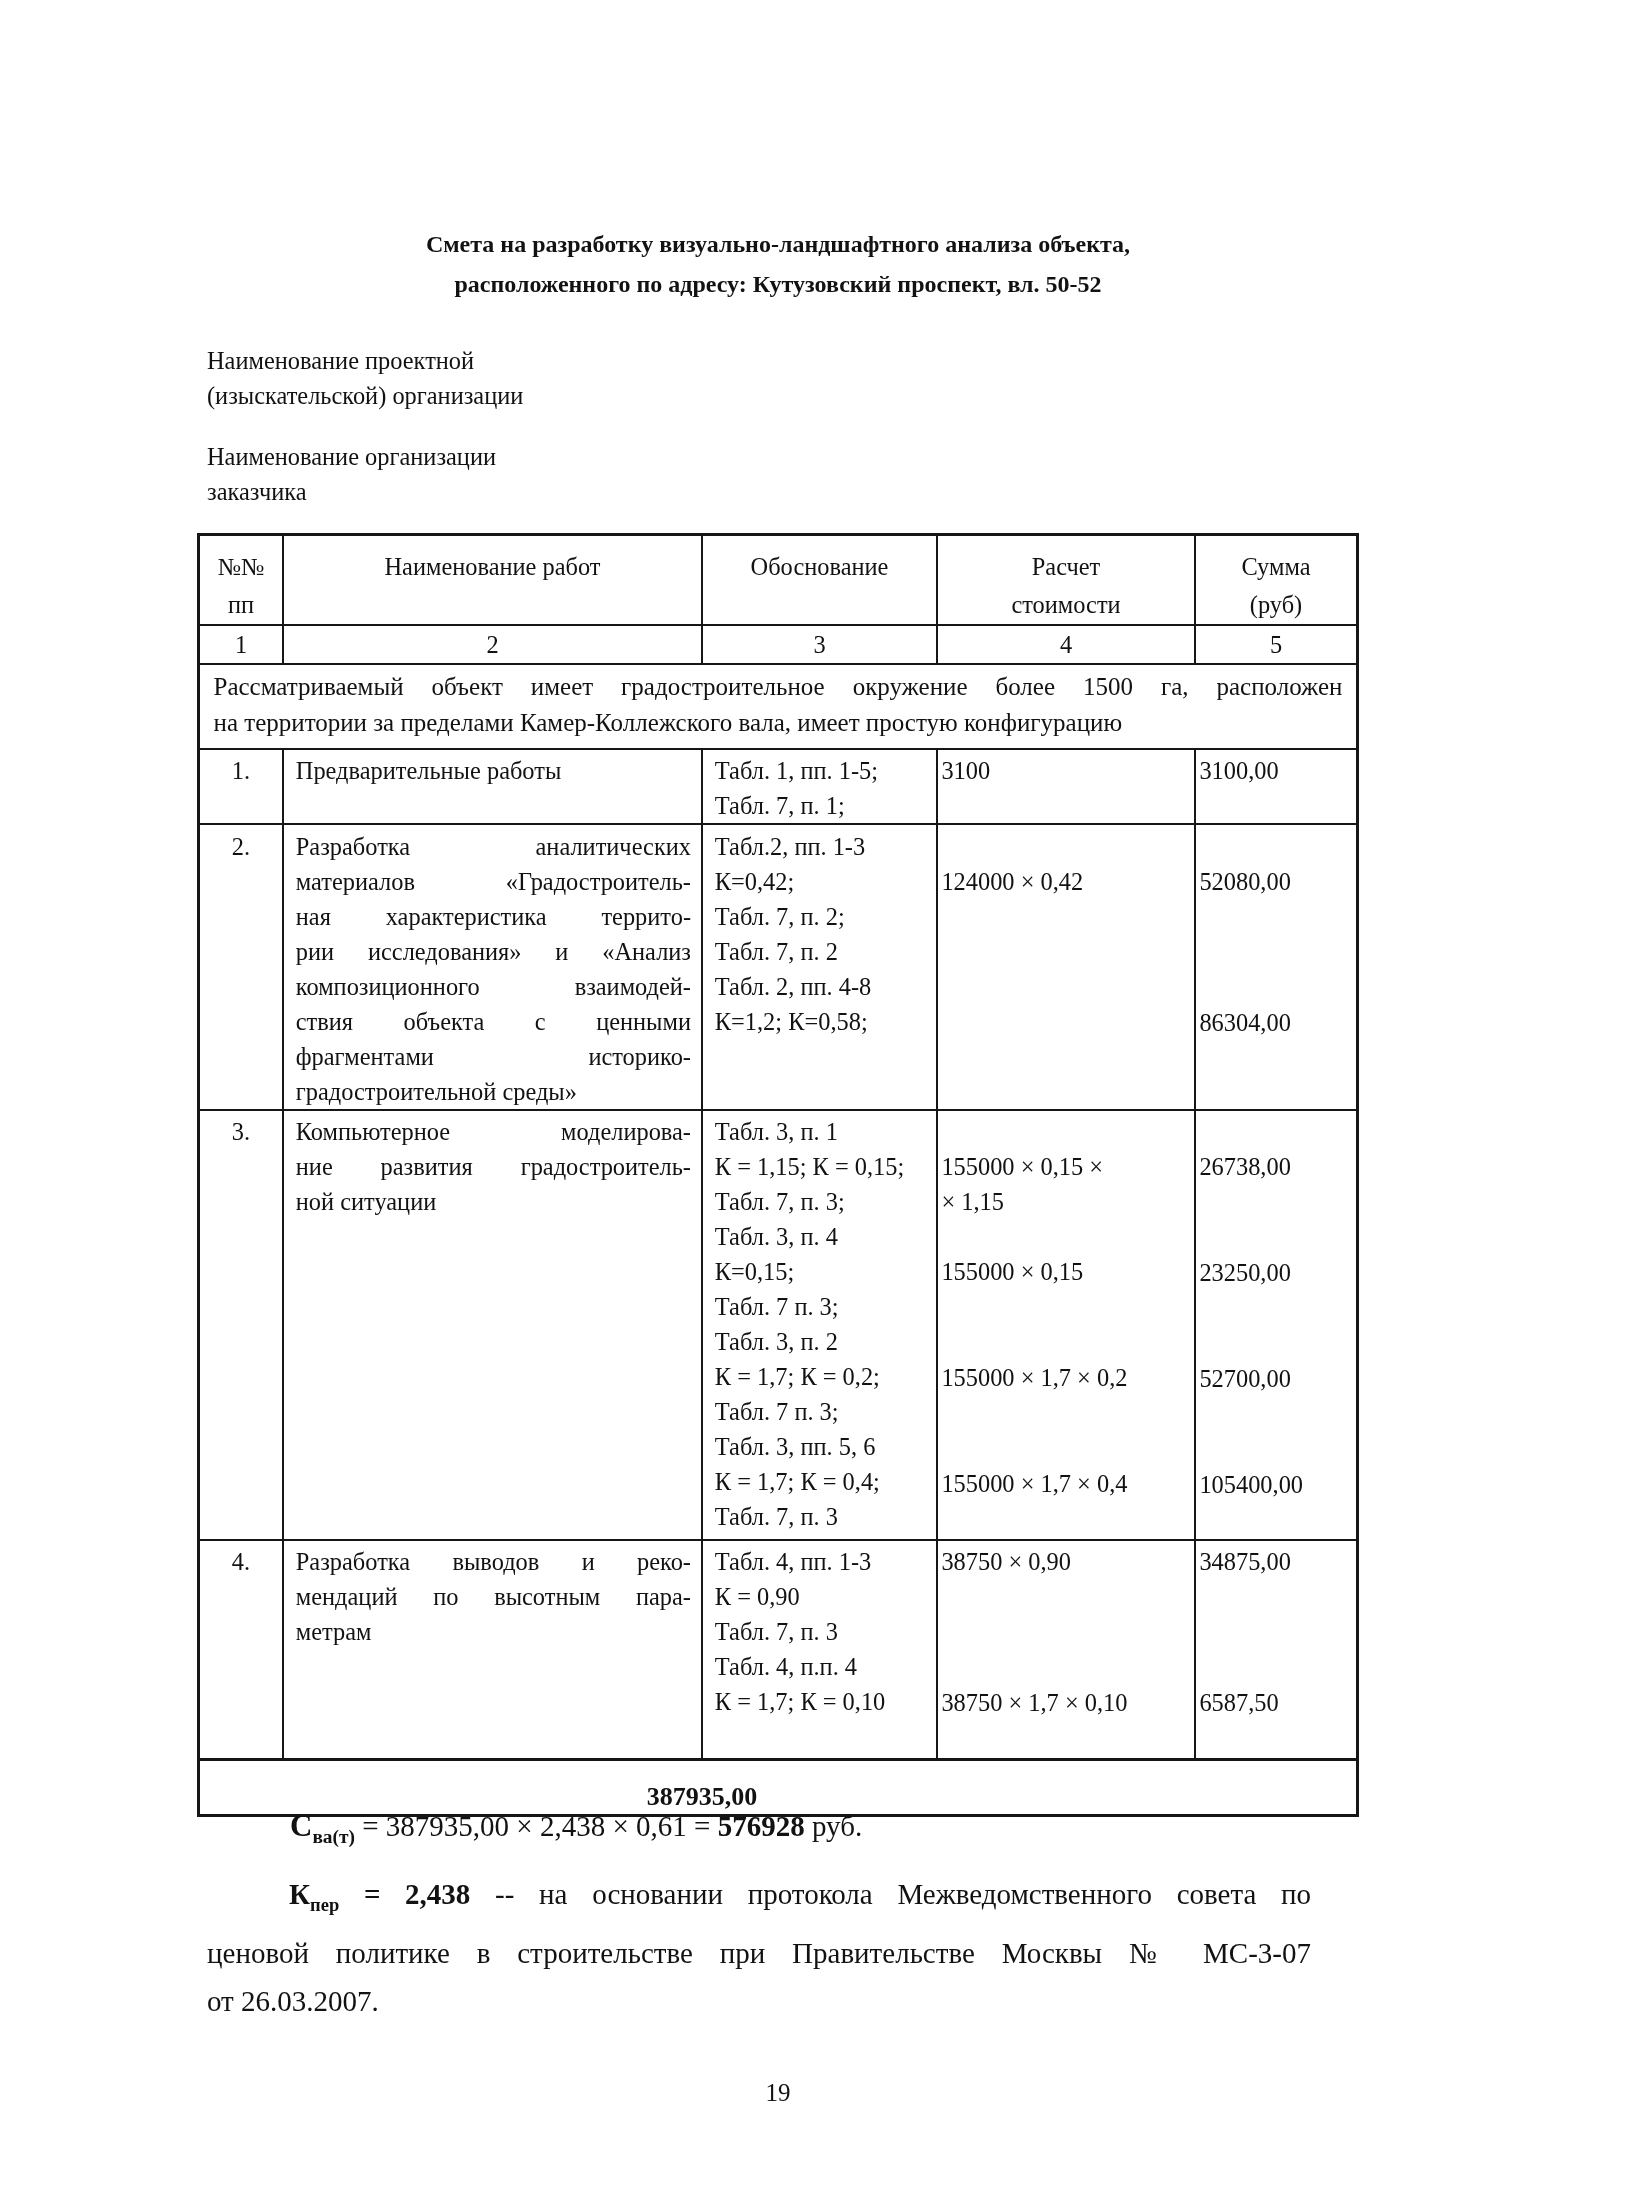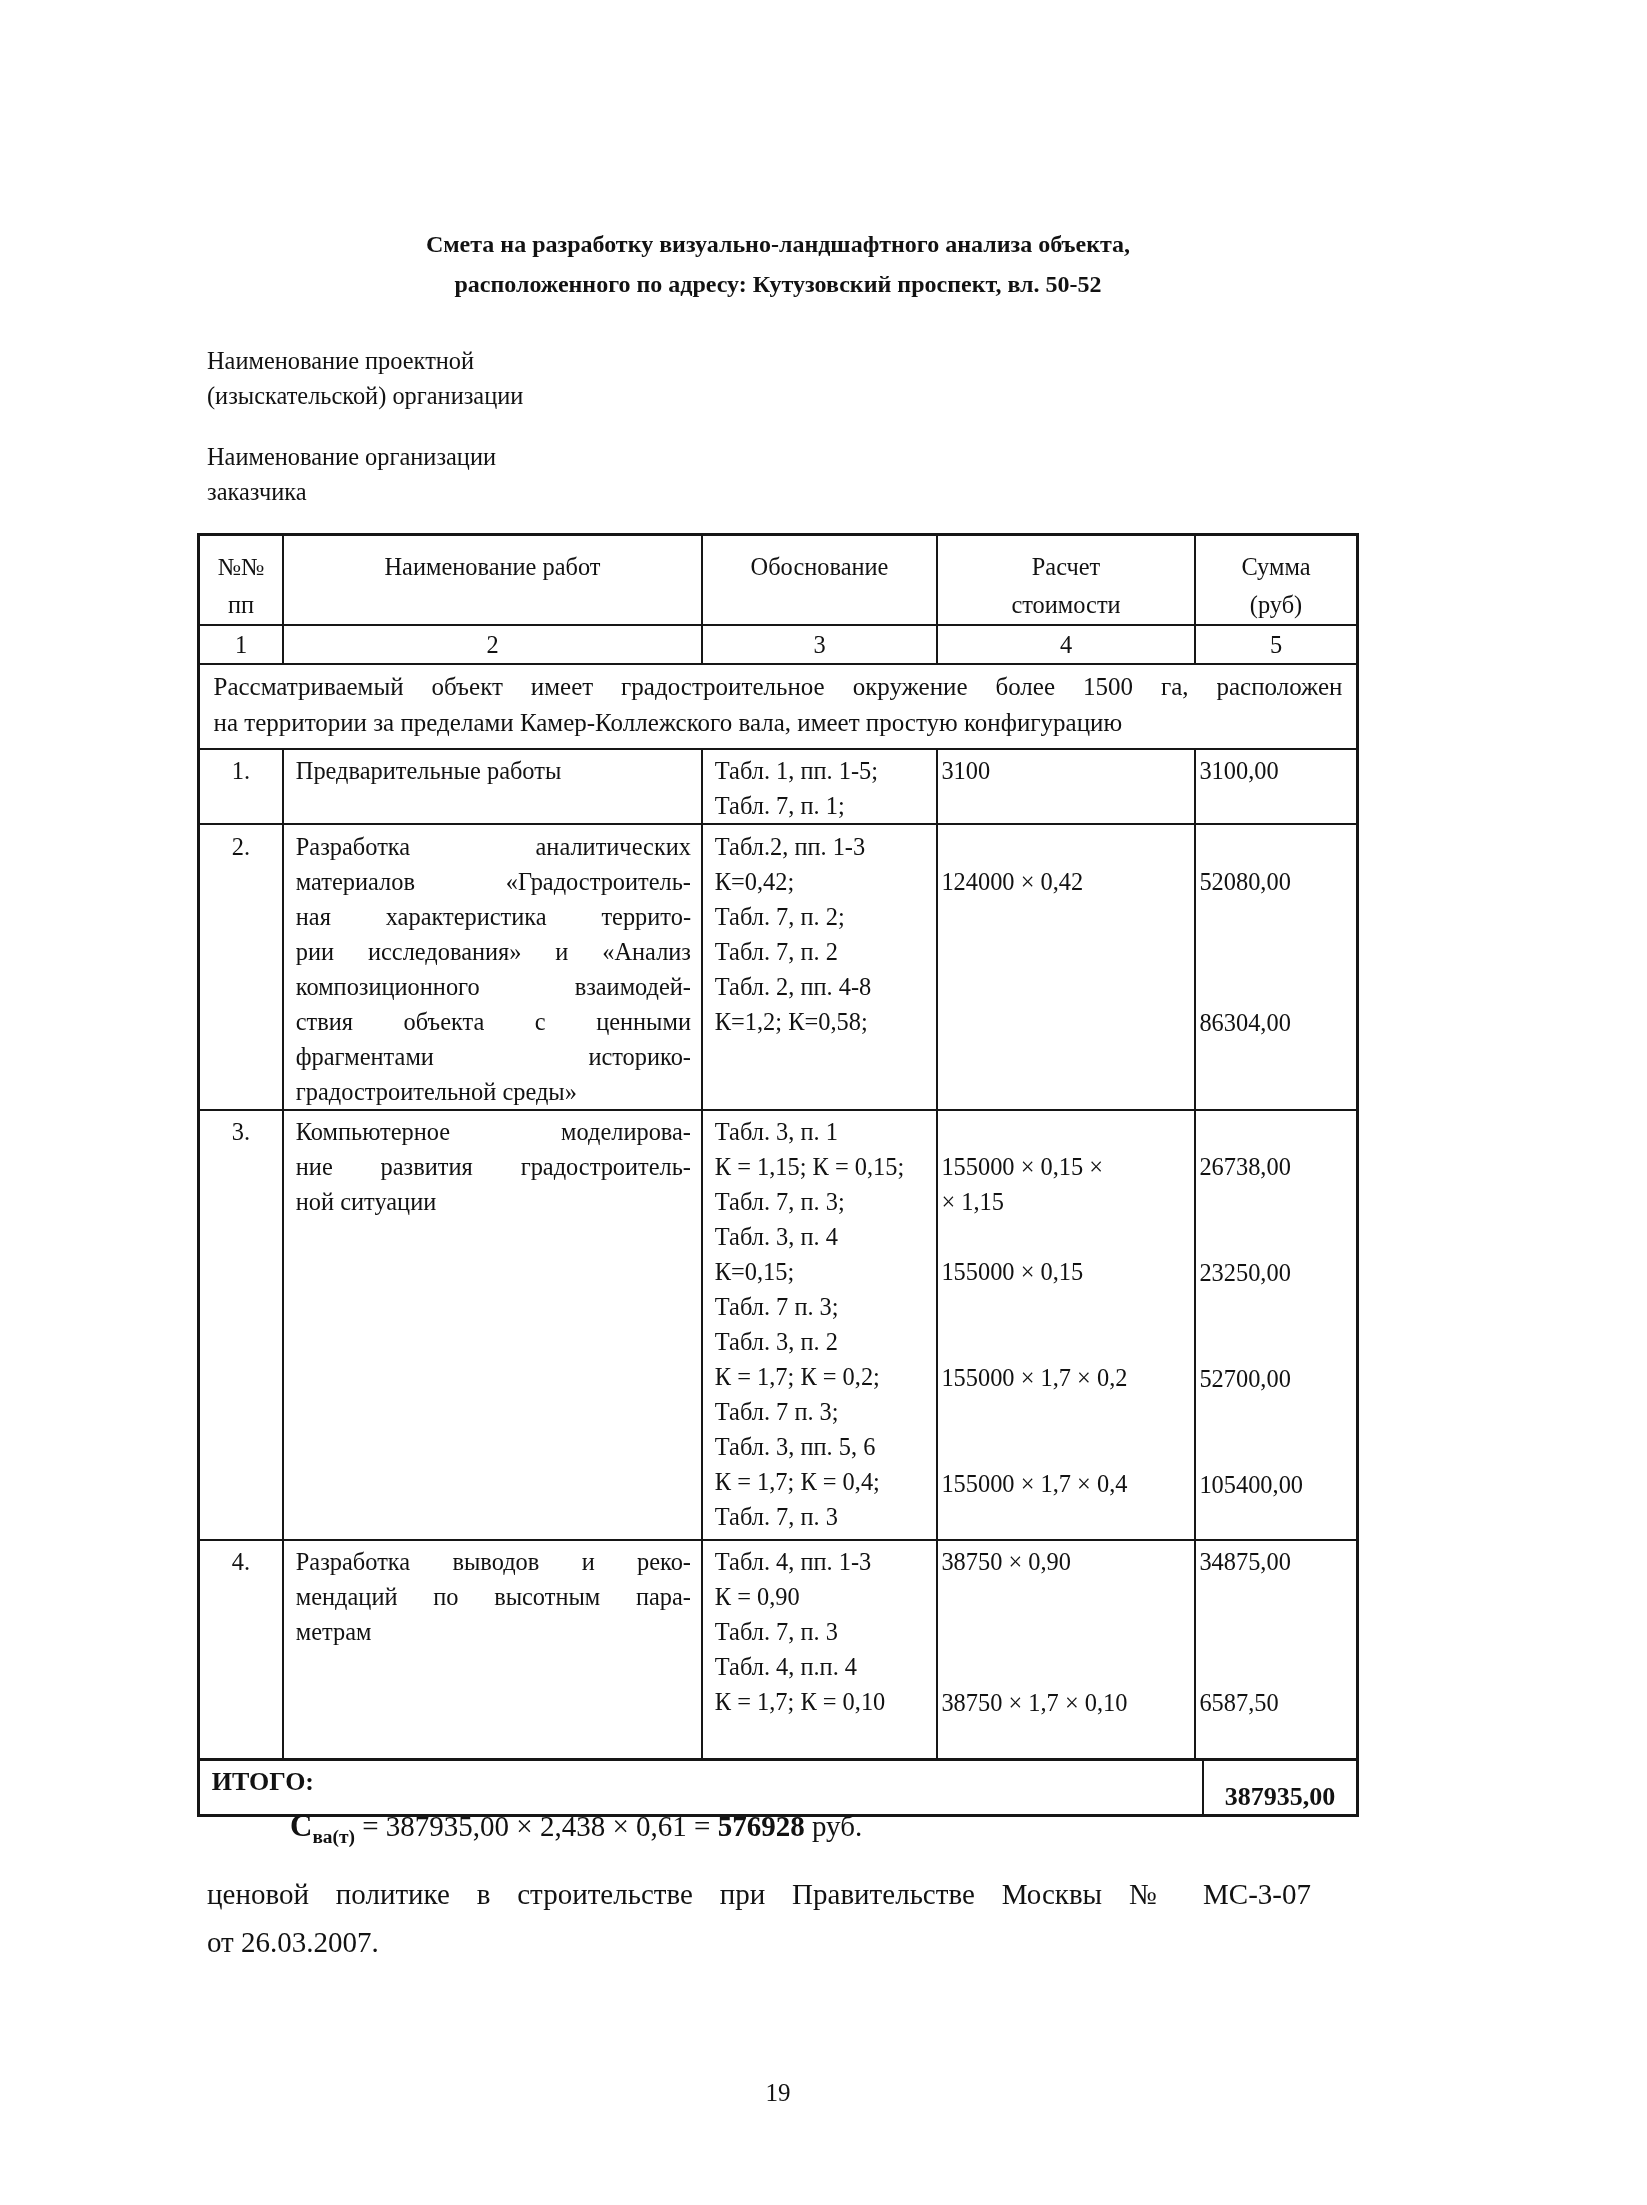--- a/index.html
+++ b/index.html
@@ -228,31 +228,33 @@
         <div class="calc b1">38750 × 0,90</div>
         <div class="calc b2">38750 × 1,7 × 0,10</div>
       </div>
       <div class="td c-sum">
         <div class="sum b1">34875,00</div>
         <div class="sum b2">6587,50</div>
       </div>
     </div>
 
     <div class="trow trow-total">
-      <div class="total-label">ИТОГО:</div>
       <div class="total-value">387935,00</div>
     </div>
 
   </div>
 
   <div class="formula1">
     <b><span class="base">С</span><sub>ва(т)</sub></b><span> = 387935,00 × 2,438 × 0,61 = </span><b>576928</b><span> руб.</span>
   </div>
 
   <div class="formula2">
+    <div class="k1">
+      <b><span>К</span><sub>пер</sub><span> = 2,438</span></b><span>  -- на основании протокола Межведомственного совета по</span>
+    </div>
     <div class="k2">ценовой политике в строительстве при Правительстве Москвы № МС-3-07</div>
     <div class="k3">от 26.03.2007.</div>
   </div>
 
   <div class="pagenum">19</div>
 
 </div>
 
 
 </body></html>

